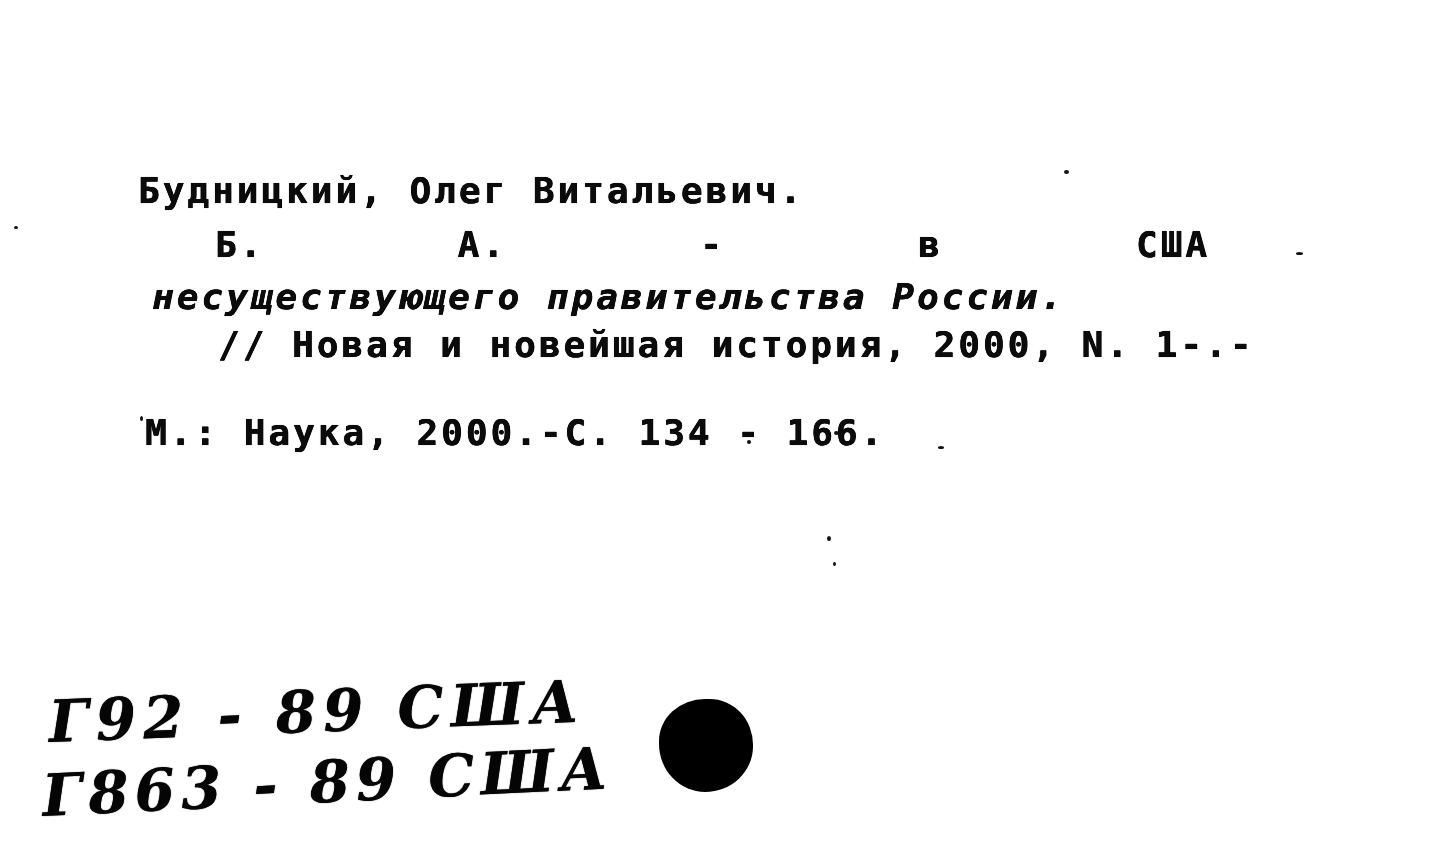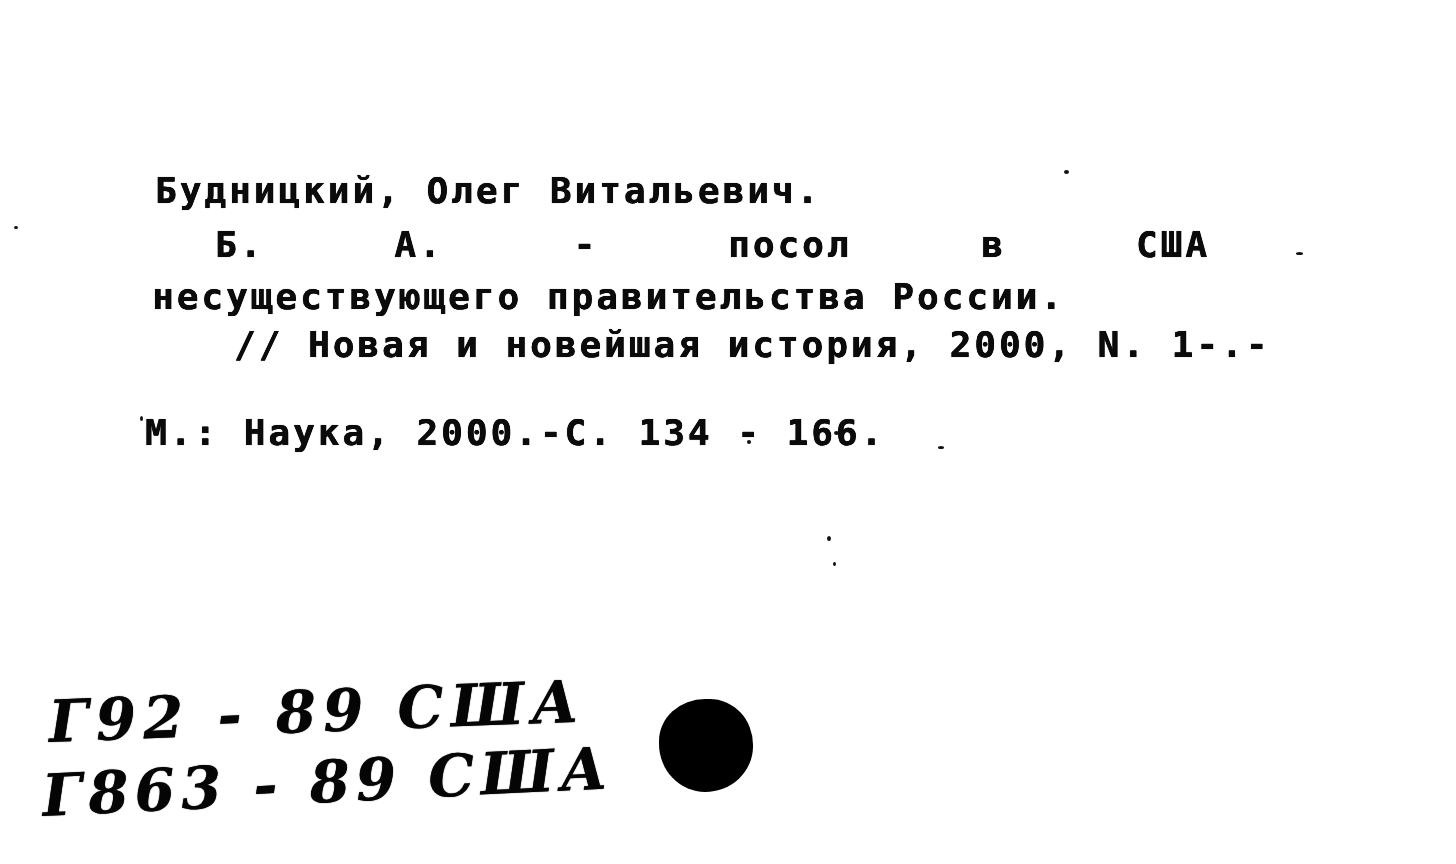--- a/index.html
+++ b/index.html
@@ -14,27 +14,27 @@
   .typed {
     position: absolute;
     font-family: "DejaVu Sans Mono", monospace;
     font-weight: 700;
     font-size: 36px;
     letter-spacing: 3px;
     color: #0b0b0b;
     white-space: pre;
     text-shadow: 0 0 0.7px #000, 0.4px 0.4px 0 #000;
   }
-  .author-line   { left: 155px; top: 170px; }
+  .author-line   { left: 138px; top: 170px; }
   .title-line {
     left: 215px; top: 224px; width: 995px;
     display: flex; justify-content: space-between;
   }
-  .title-wrap-line { left: 152px; top: 276px; }
-  .source-line     { left: 234px; top: 324px; }
+  .title-wrap-line { left: 152px; top: 276px; font-style: italic; }
+  .source-line     { left: 218px; top: 324px; }
   .imprint-line    { left: 145px; top: 372px; margin-top: 40px; }
 
   
   .hand {
     position: absolute;
     font-family: "DejaVu Serif", serif;
     font-style: italic;
     font-weight: 700;
     color: #050505;
     white-space: pre;
@@ -73,21 +73,20 @@
 <body>
 
 <div class="page">
 
   <div class="typed author-line">Будницкий, Олег Витальевич.</div>
 
   <div class="typed title-line">
     <span>Б.</span>
     <span>А.</span>
     <span>-</span>
-    <span>посол</span>
     <span>в</span>
     <span>США</span>
   </div>
 
   <div class="typed title-wrap-line">несуществующего правительства России.</div>
 
   <div class="typed source-line">// Новая и новейшая история, 2000, N. 1-.-</div>
 
   <div class="typed imprint-line">М.: Наука, 2000.-С. 134 - 166.</div>
 

